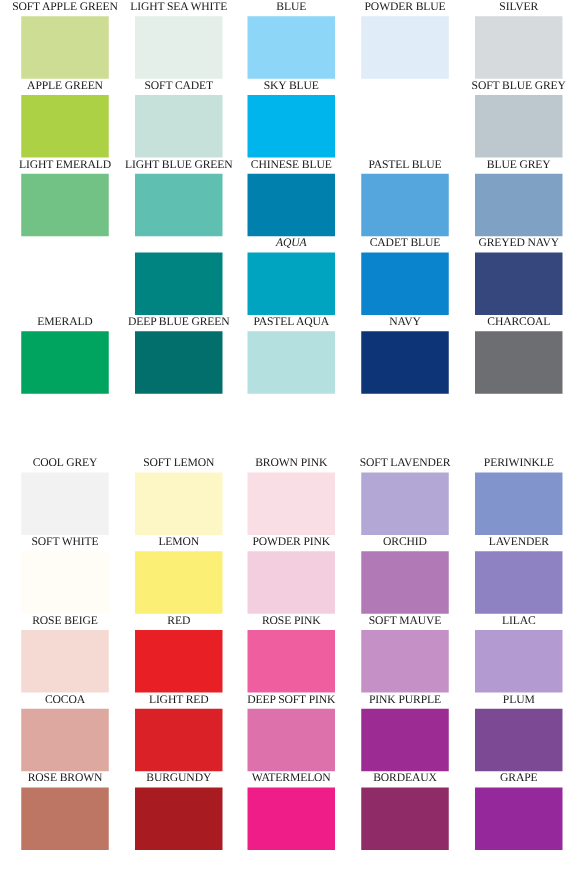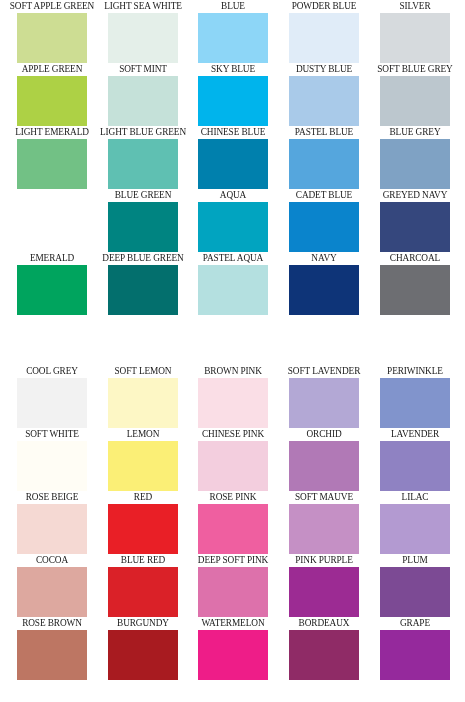--- a/index.html
+++ b/index.html
@@ -103,31 +103,27 @@
         <div class="swatch-chip" style="background-color: rgb(214, 218, 221);"></div>
       </div>
     </div>
 
     <div class="swatch-row">
       <div class="swatch-cell col-0">
         <div class="swatch-label" style="color: rgb(26, 26, 26);">APPLE GREEN</div>
         <div class="swatch-chip" style="background-color: rgb(173, 209, 69);"></div>
       </div>
       <div class="swatch-cell col-1">
-        <div class="swatch-label" style="color: rgb(26, 26, 26);">SOFT MINT</div>
+        <div class="swatch-label" style="color: rgb(26, 26, 26);">SOFT CADET</div>
         <div class="swatch-chip" style="background-color: rgb(197, 225, 217);"></div>
       </div>
       <div class="swatch-cell col-2">
         <div class="swatch-label" style="color: rgb(26, 26, 26);">SKY BLUE</div>
         <div class="swatch-chip" style="background-color: rgb(0, 180, 236);"></div>
       </div>
-      <div class="swatch-cell col-3">
-        <div class="swatch-label" style="color: rgb(26, 26, 26);">DUSTY BLUE</div>
-        <div class="swatch-chip" style="background-color: rgb(169, 202, 233);"></div>
-      </div>
       <div class="swatch-cell col-4">
         <div class="swatch-label" style="color: rgb(26, 26, 26);">SOFT BLUE GREY</div>
         <div class="swatch-chip" style="background-color: rgb(188, 199, 206);"></div>
       </div>
     </div>
 
     <div class="swatch-row">
       <div class="swatch-cell col-0">
         <div class="swatch-label" style="color: rgb(26, 26, 26);">LIGHT EMERALD</div>
         <div class="swatch-chip" style="background-color: rgb(114, 193, 133);"></div>
@@ -145,25 +141,24 @@
         <div class="swatch-chip" style="background-color: rgb(85, 166, 221);"></div>
       </div>
       <div class="swatch-cell col-4">
         <div class="swatch-label" style="color: rgb(26, 26, 26);">BLUE GREY</div>
         <div class="swatch-chip" style="background-color: rgb(127, 162, 196);"></div>
       </div>
     </div>
 
     <div class="swatch-row">
       <div class="swatch-cell col-1">
-        <div class="swatch-label" style="color: rgb(26, 26, 26);">BLUE GREEN</div>
         <div class="swatch-chip" style="background-color: rgb(0, 132, 129);"></div>
       </div>
       <div class="swatch-cell col-2">
-        <div class="swatch-label" style="color: rgb(26, 26, 26);">AQUA</div>
+        <div class="swatch-label" style="color: rgb(26, 26, 26); font-style: italic;">AQUA</div>
         <div class="swatch-chip" style="background-color: rgb(1, 164, 192);"></div>
       </div>
       <div class="swatch-cell col-3">
         <div class="swatch-label" style="color: rgb(26, 26, 26);">CADET BLUE</div>
         <div class="swatch-chip" style="background-color: rgb(10, 132, 204);"></div>
       </div>
       <div class="swatch-cell col-4">
         <div class="swatch-label" style="color: rgb(26, 26, 26);">GREYED NAVY</div>
         <div class="swatch-chip" style="background-color: rgb(53, 71, 125);"></div>
       </div>
@@ -222,21 +217,21 @@
     <div class="swatch-row">
       <div class="swatch-cell col-0">
         <div class="swatch-label" style="color: rgb(26, 26, 26);">SOFT WHITE</div>
         <div class="swatch-chip" style="background-color: rgb(255, 253, 245);"></div>
       </div>
       <div class="swatch-cell col-1">
         <div class="swatch-label" style="color: rgb(26, 26, 26);">LEMON</div>
         <div class="swatch-chip" style="background-color: rgb(251, 239, 118);"></div>
       </div>
       <div class="swatch-cell col-2">
-        <div class="swatch-label" style="color: rgb(26, 26, 26);">CHINESE PINK</div>
+        <div class="swatch-label" style="color: rgb(26, 26, 26);">POWDER PINK</div>
         <div class="swatch-chip" style="background-color: rgb(243, 206, 222);"></div>
       </div>
       <div class="swatch-cell col-3">
         <div class="swatch-label" style="color: rgb(26, 26, 26);">ORCHID</div>
         <div class="swatch-chip" style="background-color: rgb(177, 121, 182);"></div>
       </div>
       <div class="swatch-cell col-4">
         <div class="swatch-label" style="color: rgb(26, 26, 26);">LAVENDER</div>
         <div class="swatch-chip" style="background-color: rgb(143, 130, 194);"></div>
       </div>
@@ -264,21 +259,21 @@
         <div class="swatch-chip" style="background-color: rgb(179, 154, 209);"></div>
       </div>
     </div>
 
     <div class="swatch-row">
       <div class="swatch-cell col-0">
         <div class="swatch-label" style="color: rgb(26, 26, 26);">COCOA</div>
         <div class="swatch-chip" style="background-color: rgb(221, 168, 159);"></div>
       </div>
       <div class="swatch-cell col-1">
-        <div class="swatch-label" style="color: rgb(26, 26, 26);">BLUE RED</div>
+        <div class="swatch-label" style="color: rgb(26, 26, 26);">LIGHT RED</div>
         <div class="swatch-chip" style="background-color: rgb(218, 33, 40);"></div>
       </div>
       <div class="swatch-cell col-2">
         <div class="swatch-label" style="color: rgb(26, 26, 26);">DEEP SOFT PINK</div>
         <div class="swatch-chip" style="background-color: rgb(221, 113, 171);"></div>
       </div>
       <div class="swatch-cell col-3">
         <div class="swatch-label" style="color: rgb(26, 26, 26); text-align: center;">PINK PURPLE</div>
         <div class="swatch-chip" style="background-color: rgb(156, 43, 147);"></div>
       </div>

